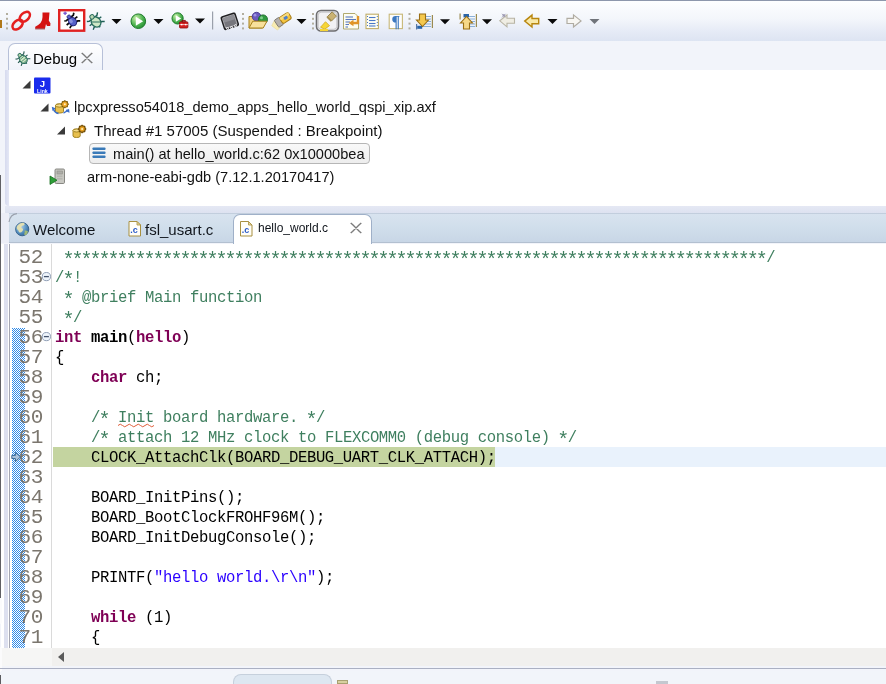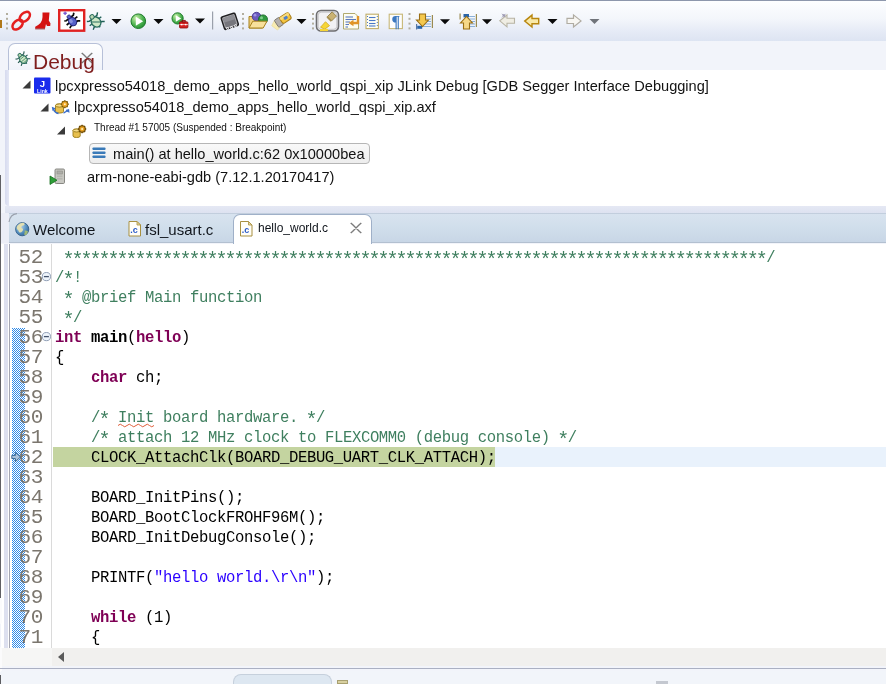--- a/index.html
+++ b/index.html
@@ -239,21 +239,21 @@
       <path d="M-6.2 0 L6.2 0"></path>
       <path d="M-5.8 4.4 L-3.8 3.2 L3.8 3.2 L5.8 4.8"></path>
       <path d="M0 -6.4 L0 6.4"></path>
     </g>
     <ellipse cx="0" cy="0.8" rx="3.6" ry="4.3" fill="#cde7c5" stroke="#2a6e5e" stroke-width="1.1"></ellipse>
     <circle cx="0" cy="-4.7" r="1.8" fill="#b4d4ac" stroke="#2a6e5e" stroke-width="0.9"></circle>
     <path d="M-3.2 -1.2 L3.2 -1.2 M-3.4 1.4 L3.4 1.4 M-2.6 3.6 L2.6 3.6" stroke="#4a8a6a" stroke-width="0.8"></path>
   </g>
   <path d="M75.5 11.5 l7 7 M82.5 11.5 l-7 7 M75.5 11.5 l-1.8 -1.6 M82.5 11.5 l1.8 -1.6 M75.5 18.5 l-1.8 1.6 M82.5 18.5 l1.8 1.6" stroke="#7a7a7a" stroke-width="1.4" fill="none"></path>
 </svg>
-<div class="abs" style="left:33px;top:49.6px;font-size:21px;color:#7f1d1d;">Debug</div>
+<div class="abs" style="left:33px;top:49.6px;font-size:15px;color:#000000;">Debug</div>
 
 <div class="abs" id="tree" style="left:0;top:0;width:886px;height:215px;">
 
   <div class="abs" style="left:89px;top:142.5px;width:281px;height:21.5px;background:linear-gradient(180deg,#f9f9f9,#ededed);border:1px solid #b6b6b6;border-radius:4px;"></div>
   <svg class="abs" style="left:0;top:0;" width="886" height="215" viewBox="0 0 886 215">
 
     <polygon points="30.5,80.5 30.5,88.5 22.5,88.5" fill="#3a3a3a"></polygon>
     <polygon points="48.5,103.5 48.5,111.5 40.5,111.5" fill="#3a3a3a"></polygon>
     <polygon points="65,126.5 65,134.5 57,134.5" fill="#3a3a3a"></polygon>
 
@@ -300,23 +300,22 @@
     </g>
 
     <g transform="translate(50,168)">
       <rect x="5" y="1" width="9.5" height="14.5" rx="1.2" fill="#c8c8c2" stroke="#7e7e78" stroke-width="0.9"></rect>
       <rect x="7" y="3" width="5.5" height="3" fill="#aeaea8" stroke="#8e8e88" stroke-width="0.6"></rect>
       <rect x="7" y="7.5" width="5.5" height="1.6" fill="#b6b6b0"></rect>
       <rect x="7" y="10" width="5.5" height="1.6" fill="#b6b6b0"></rect>
       <polygon points="0,8 0,16.5 7,12.2" fill="#2e9e38" stroke="#18701e" stroke-width="0.8"></polygon>
     </g>
   </svg>
-  <div class="abs" style="left:55px;top:77.5px;font-size:14.6px;color:#121212;">lpcxpresso54018_demo_apps_hello_world_qspi_xip JLink Debug [GDB Segger Interface Debugging]</div>
   <div class="abs" style="left:74px;top:99px;font-size:14.6px;color:#121212;">lpcxpresso54018_demo_apps_hello_world_qspi_xip.axf</div>
-  <div class="abs" style="left:94px;top:122.4px;font-size:10px;color:#121212;">Thread #1 57005 (Suspended : Breakpoint)</div>
+  <div class="abs" style="left:94px;top:122.4px;font-size:15px;color:#121212;">Thread #1 57005 (Suspended : Breakpoint)</div>
   <div class="abs" style="left:113px;top:145.5px;font-size:14.6px;color:#121212;">main() at hello_world.c:62 0x10000bea</div>
   <div class="abs" style="left:87px;top:169px;font-size:14.6px;color:#121212;">arm-none-eabi-gdb (7.12.1.20170417)</div>
 </div>
 
 <div class="abs" style="left:5px;top:205.5px;width:881px;height:7.5px;background:linear-gradient(180deg,#e5e8f4,#dde2f0);"></div>
 
 <div class="abs" style="left:1px;top:213px;width:885px;height:30px;
   background:linear-gradient(180deg,#d8e3ef 0%,#d0deeb 50%,#c8d6e6 100%);
   border-top:1px solid #c2cedd;border-bottom:1px solid #b3c0d0;"></div>
 <div class="abs" style="left:1.2px;top:213px;width:8.3px;height:30px;background:#eceef7;"></div>

